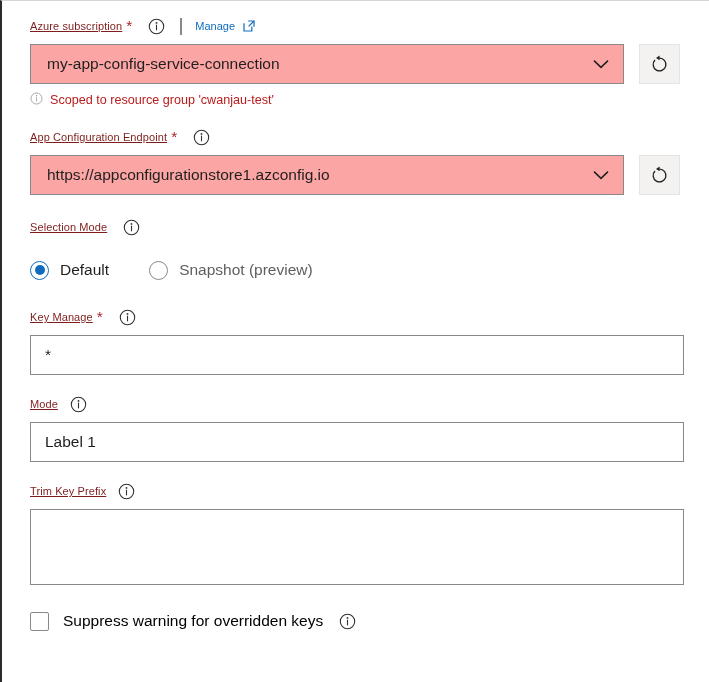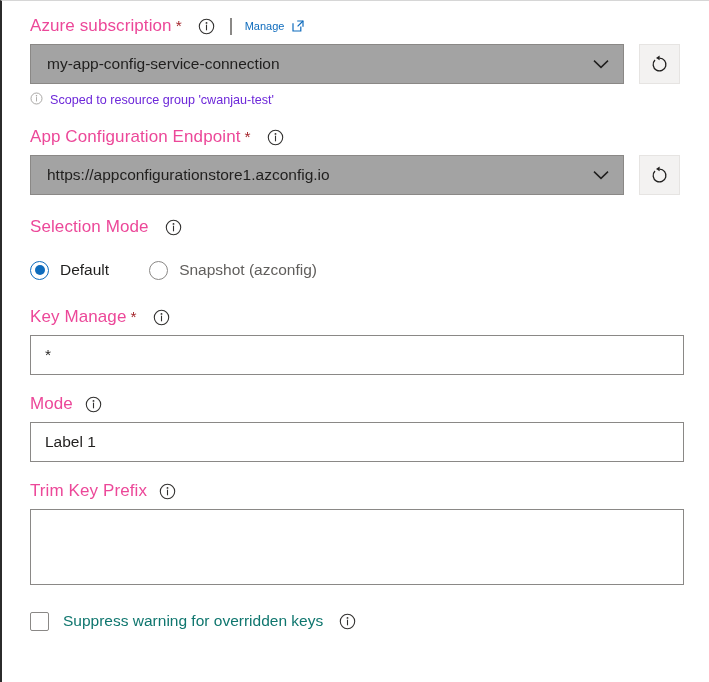--- a/index.html
+++ b/index.html
@@ -27,24 +27,25 @@
 
   
   .field { margin-bottom: 0; }
 
   .label-row {
     display: flex;
     align-items: center;
     height: 30px;
   }
   .label-text {
-    font-size: 17px;
-    color: #ec4899;
+    font-size: 11px;
+    color: #7f1d1d;
     letter-spacing: 0.1px;
     white-space: nowrap;
+    text-decoration: underline;
   }
   .req {
     color: #a4262c;
     font-size: 15.5px;
     margin-left: 4px;
     line-height: 1;
   }
   .sep-bar {
     display: inline-block;
     width: 2px;
@@ -88,21 +89,21 @@
     align-items: stretch;
     margin-top: 3px;
   }
   .select-box {
     position: relative;
     flex: none;
     width: 594px;
     height: 40px;
     box-sizing: border-box;
     border: 1px solid #8a8886;
-    background: #a3a3a3;
+    background: #fca5a5;
     display: flex;
     align-items: center;
     cursor: pointer;
   }
   .select-value {
     font-size: 15.5px;
     color: #201f1e;
     padding-left: 16px;
     padding-right: 40px;
     white-space: nowrap;
@@ -164,21 +165,21 @@
 
   
   .hint-row {
     display: flex;
     align-items: center;
     margin-top: 7px;
     height: 18px;
   }
   .hint-text {
     font-size: 12.6px;
-    color: #6d28d9;
+    color: #b91c1c;
     margin-left: 7px;
     white-space: nowrap;
   }
 
   
   .radio-group {
     display: flex;
     align-items: center;
     margin-top: 13px;
     height: 30px;
@@ -234,21 +235,21 @@
     height: 19px;
     box-sizing: border-box;
     border: 1.4px solid #8a8886;
     border-radius: 2px;
     background: #ffffff;
     flex: none;
     cursor: pointer;
   }
   .check-label {
     font-size: 15.5px;
-    color: #0f766e;
+    color: #000000;
     margin-left: 14px;
     white-space: nowrap;
     cursor: pointer;
   }
 
   
   .gap-a { height: 13px; }
   .gap-b { height: 14px; }
   .gap-c { height: 17px; }
 </style>
@@ -356,21 +357,21 @@
         </span>
       </div>
 
       <div class="radio-group">
         <div class="radio-item selected">
           <span class="radio-mark"></span>
           <span class="radio-label">Default</span>
         </div>
         <div class="radio-item">
           <span class="radio-mark"></span>
-          <span class="radio-label">Snapshot (azconfig)</span>
+          <span class="radio-label">Snapshot (preview)</span>
         </div>
       </div>
     </div>
 
     <div class="gap-c"></div>
 
     <div class="field">
       <div class="label-row">
         <span class="label-text">Key Manage</span>
         <span class="req">*</span>

